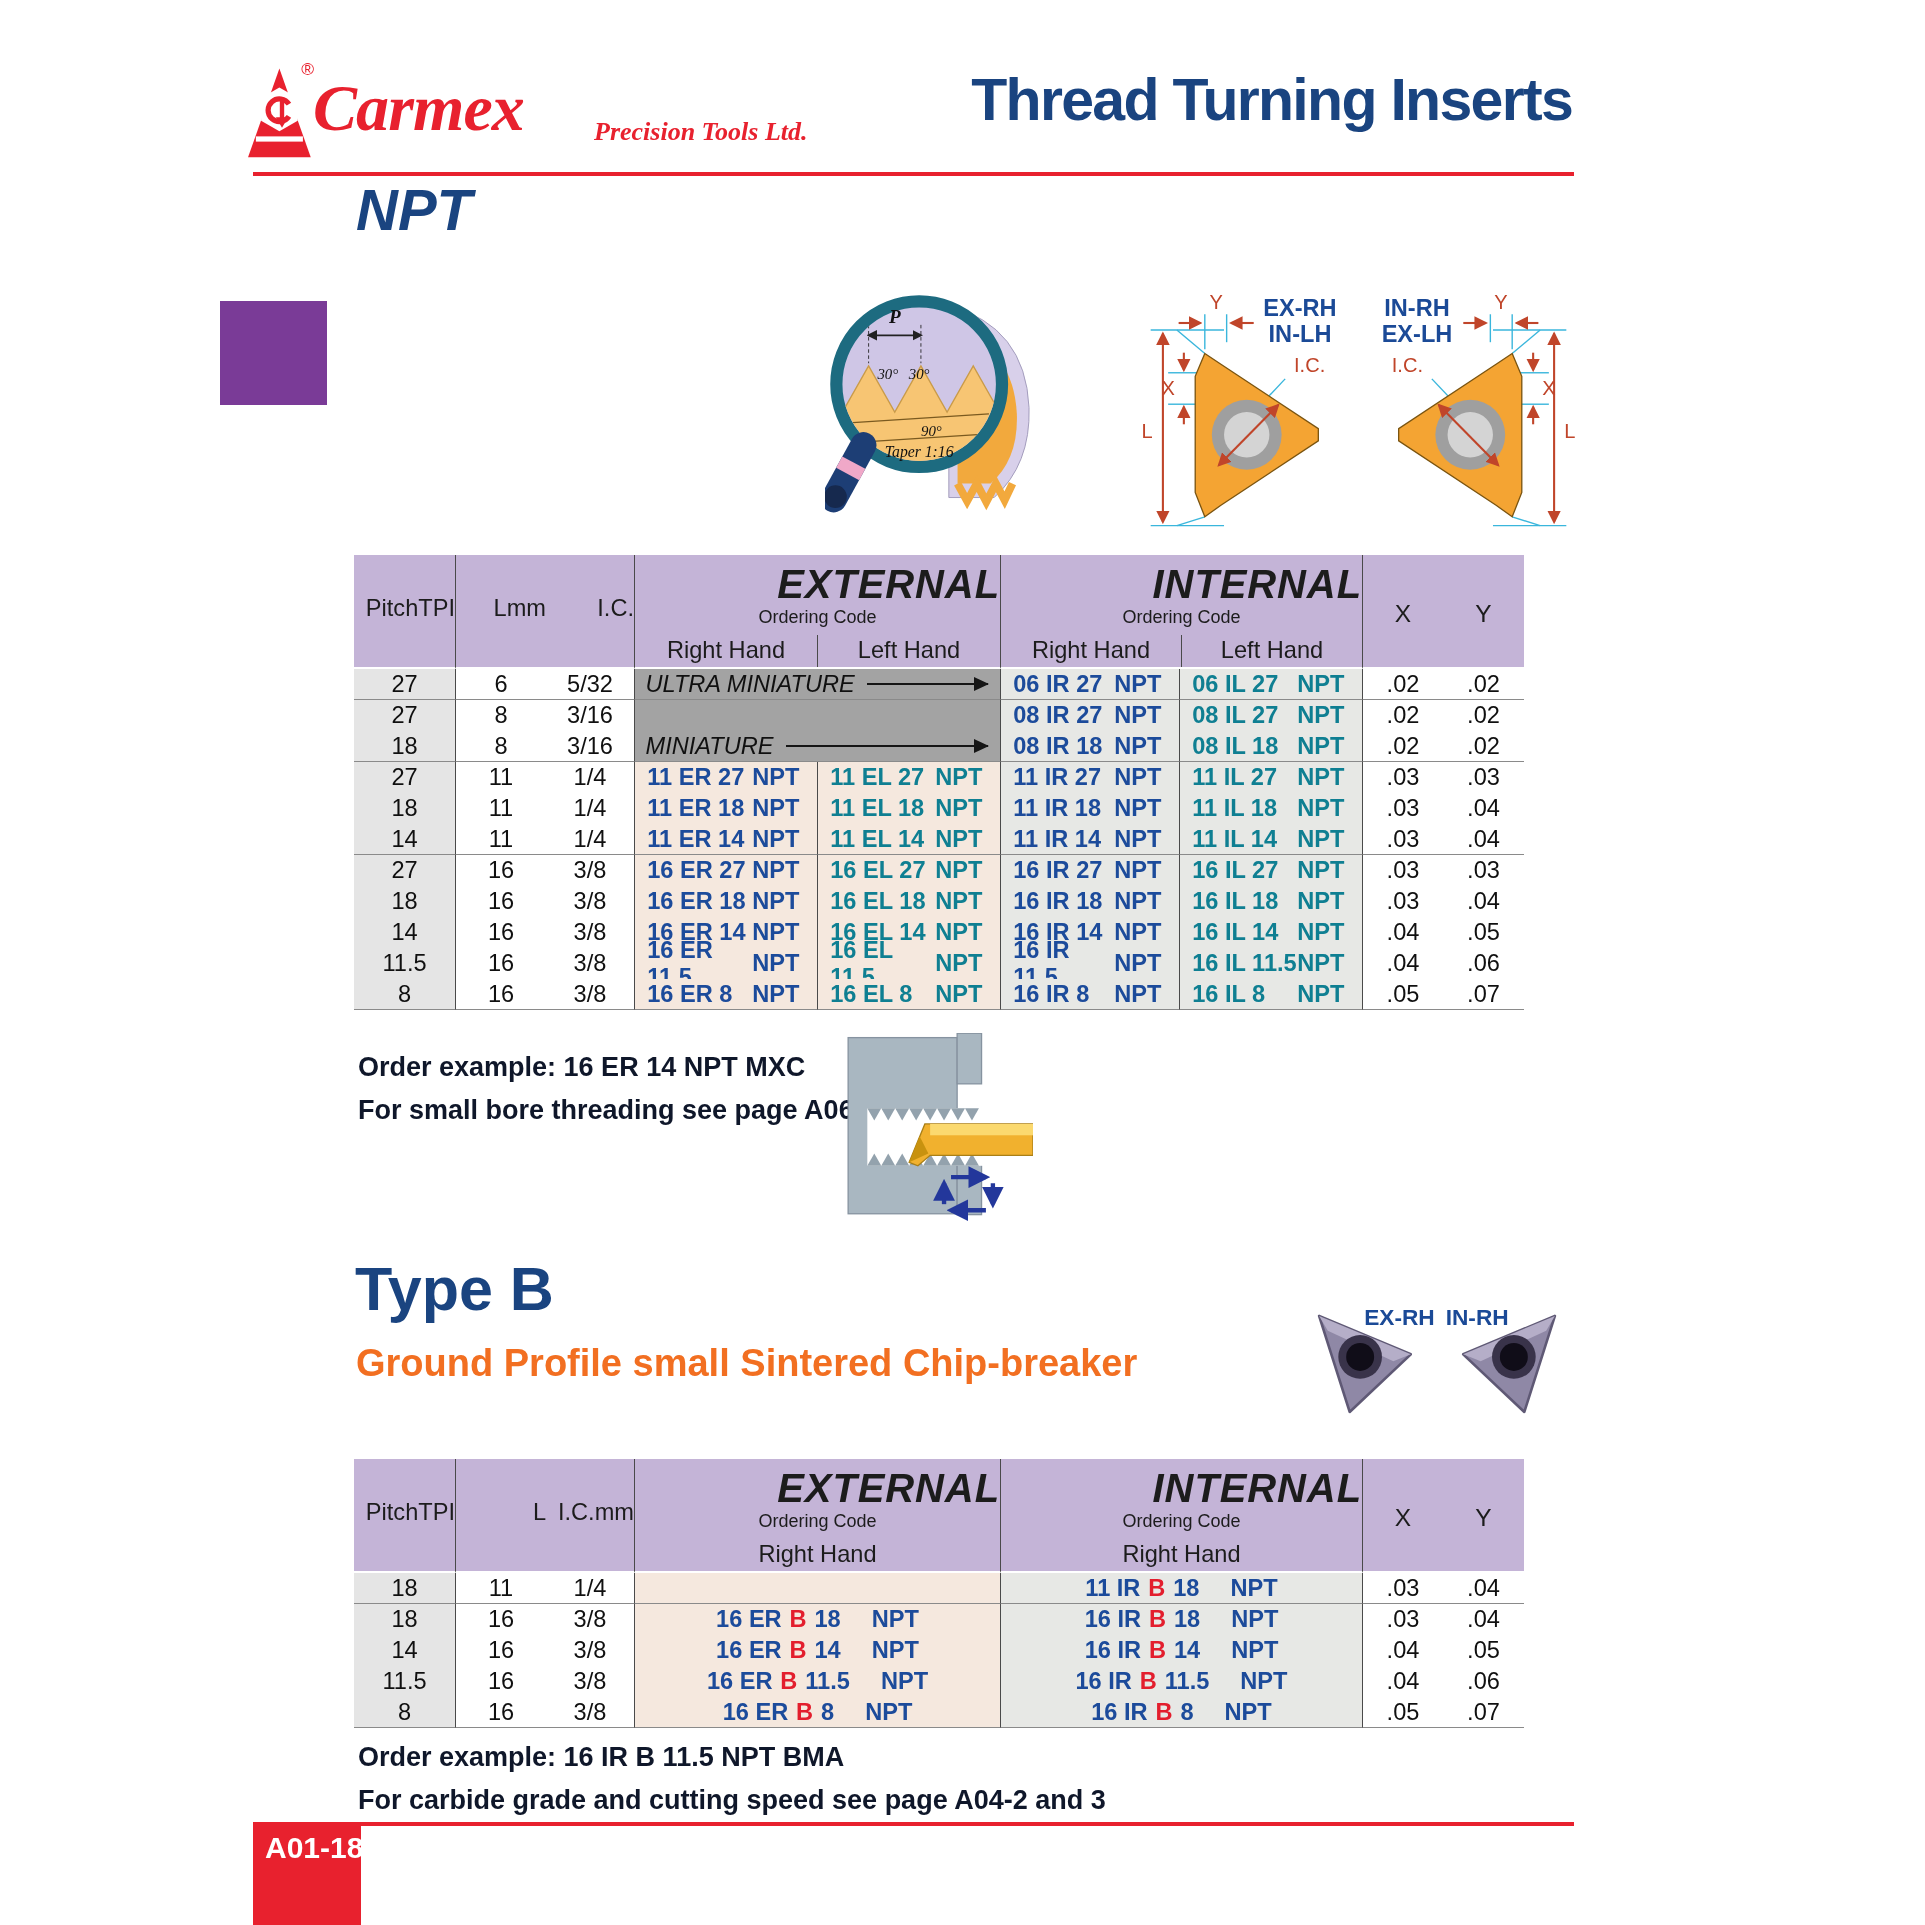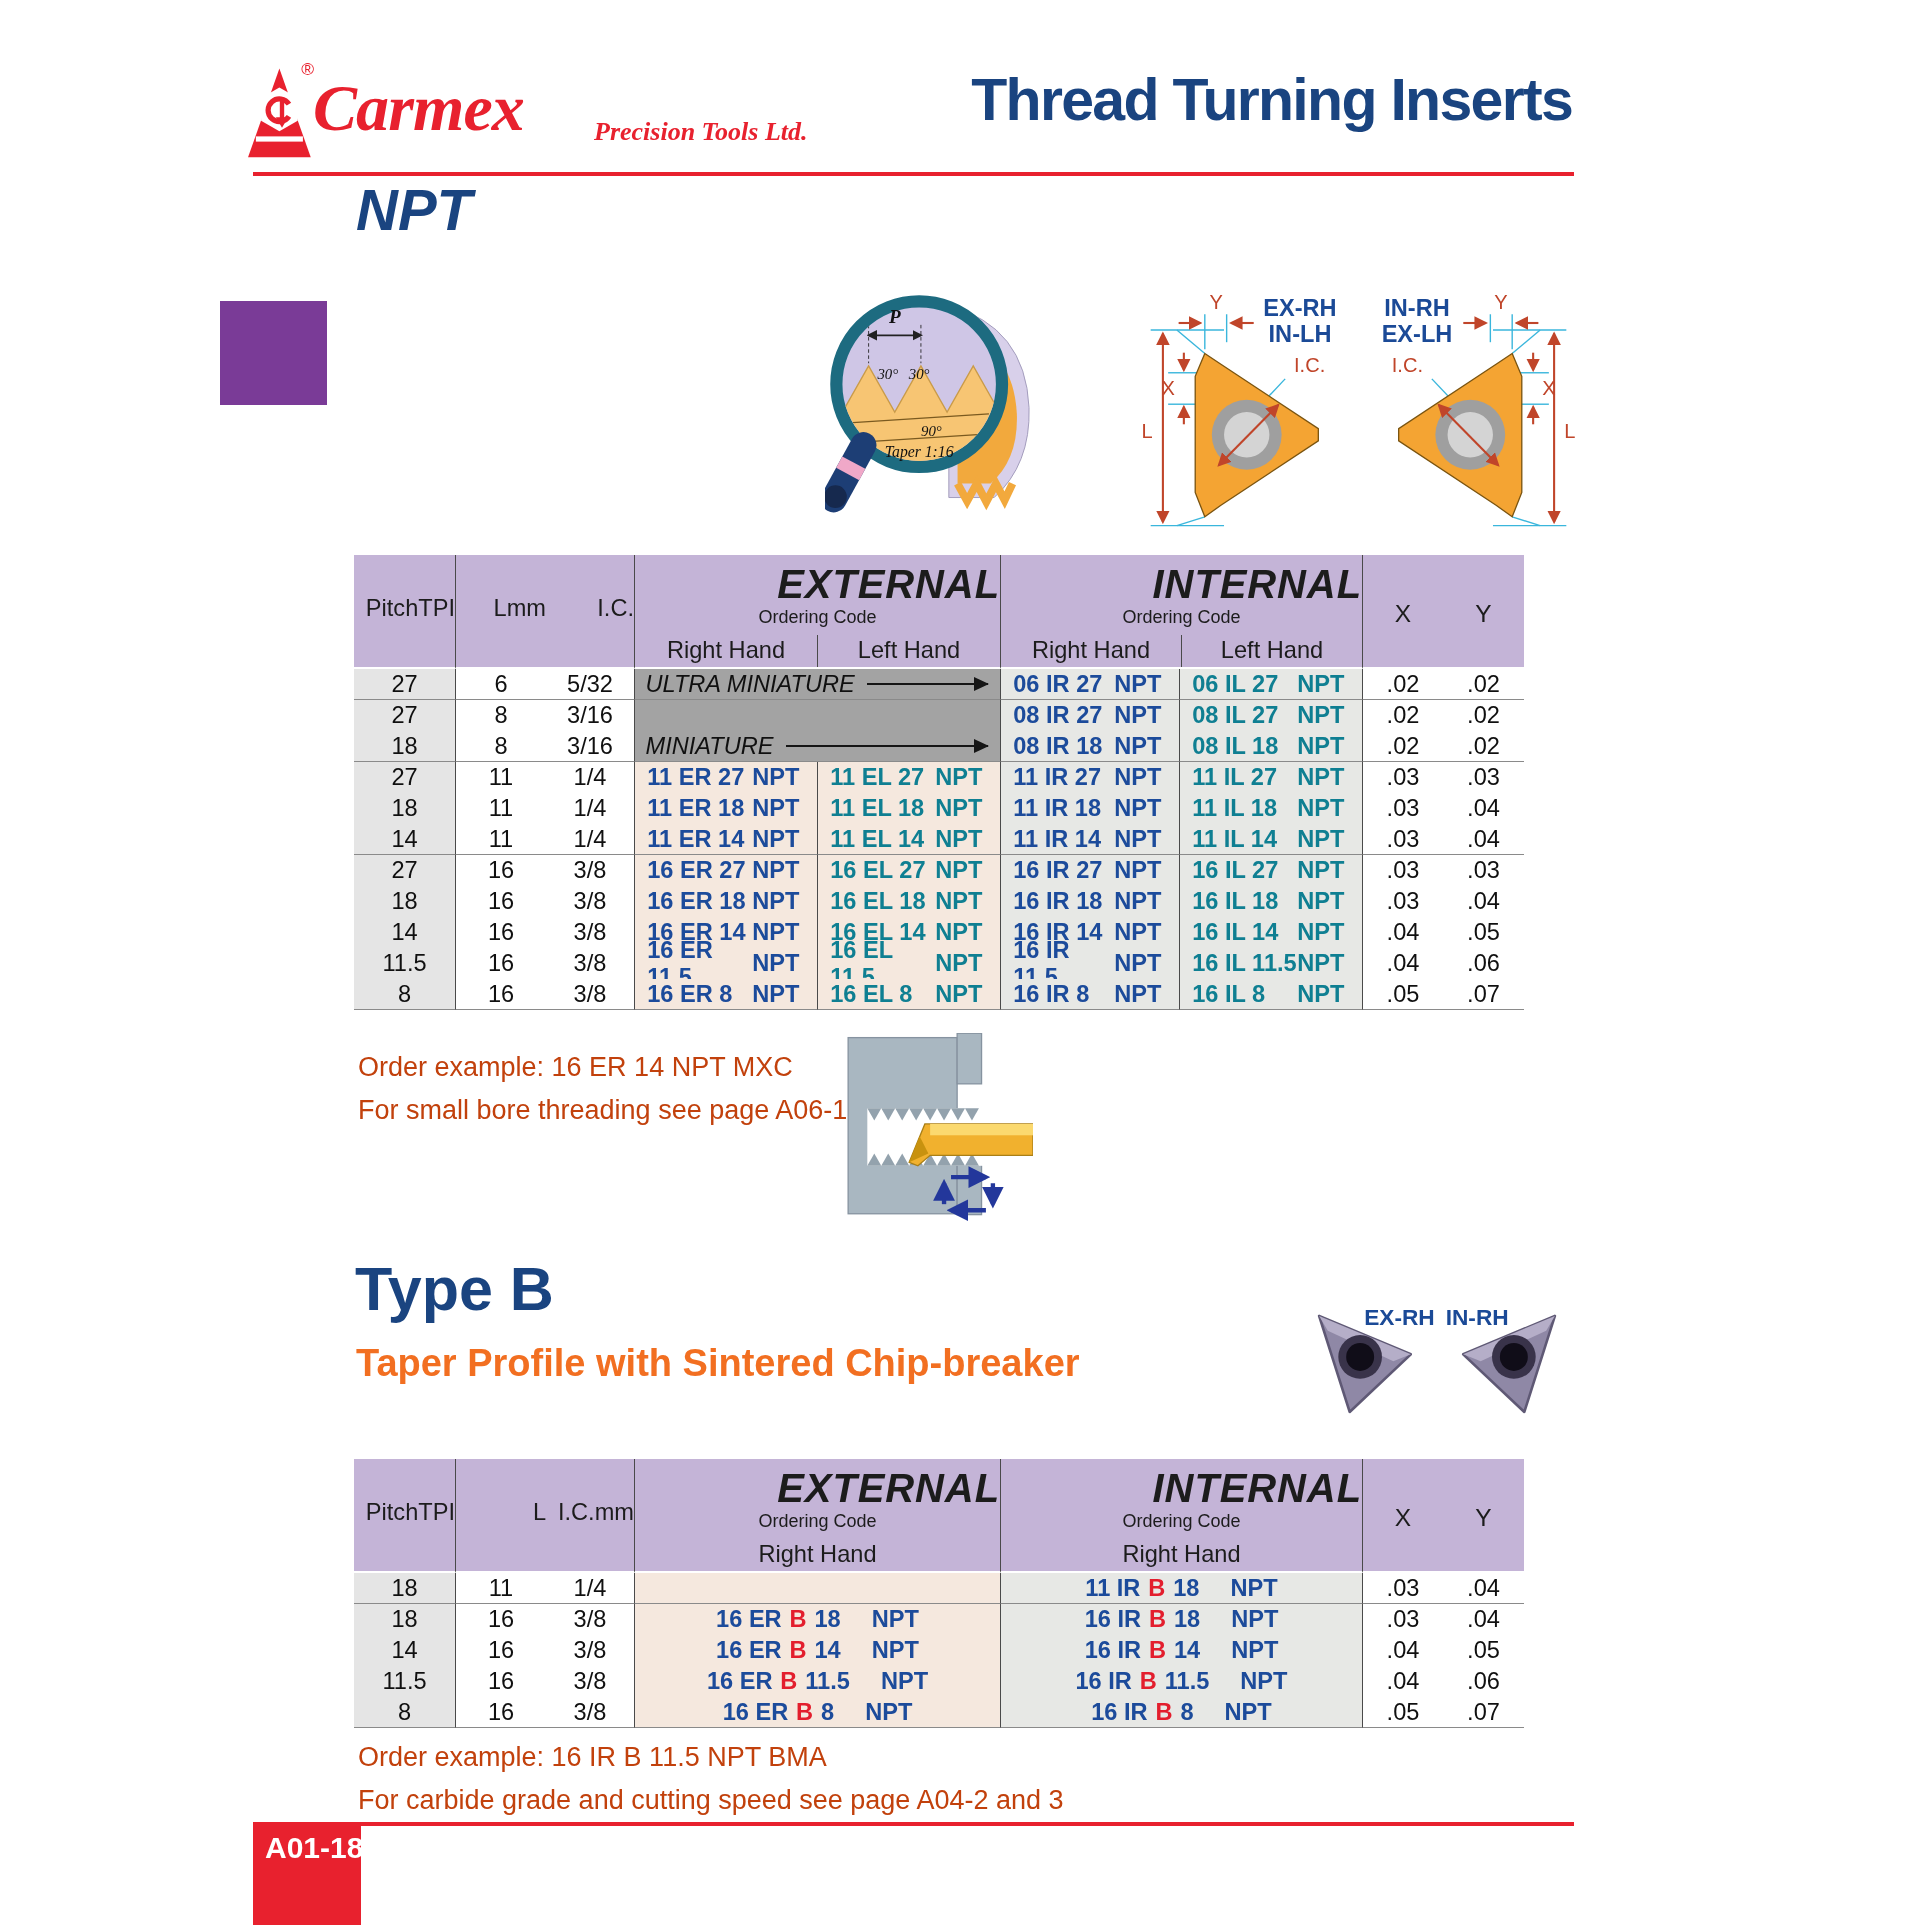--- a/index.html
+++ b/index.html
@@ -49,21 +49,21 @@
   .navy{color:#1c4b9b;} .teal{color:#0f7f92;} .red{color:#e31e2d;}
   .b{margin:0 7.9px;font-weight:bold;}
   .sx2{margin-left:31px;}
   .sp{grid-column:span 2;background:#a3a3a3;justify-content:flex-start;padding:0 8.7px 0 10.5px;}
   .spt{font-style:italic;font-size:23.6px;color:#101010;white-space:nowrap;}
   .arr{flex:1;height:2.6px;background:#151515;margin-left:12.2px;margin-right:3.5px;position:relative;}
   .arr::after{content:"";position:absolute;right:-0.9px;top:-6.1px;width:0;height:0;
     border-left:15px solid #151515;border-top:7.4px solid transparent;border-bottom:7.4px solid transparent;}
 
   
-  .note{position:absolute;font-size:27px;color:#c2410c;line-height:43px;}
+  .note{position:absolute;font-size:27px;color:#0f172a;line-height:43px;font-weight:bold;}
   #typeb-title{position:absolute;left:355px;top:1254px;font-weight:bold;font-size:61px;color:#1a4480;}
   #typeb-subtitle{position:absolute;left:356px;top:1342px;font-weight:bold;font-size:38px;color:#f26f21;}
 
   
   #footer-rule{position:absolute;left:253px;top:1822px;width:1321px;height:4.4px;background:#e8212e;}
   #footer-box{position:absolute;left:253px;top:1822px;width:108px;height:104px;background:#e8212e;}
   #page-number{position:absolute;left:265px;top:1831px;font-weight:bold;font-size:30px;color:#fff;}
 </style>
 </head>
 <body>
@@ -455,21 +455,21 @@
     <polygon points="108,148 120,118 130,138" fill="#c8920f"></polygon>
     <g stroke="#23379b" stroke-width="5" fill="none">
       <line x1="148" y1="196" x2="148" y2="172" marker-end="url(#ab)"></line>
       <line x1="156" y1="165" x2="196" y2="165" marker-end="url(#ab)"></line>
       <line x1="204" y1="172" x2="204" y2="196" marker-end="url(#ab)"></line>
       <line x1="196" y1="203" x2="156" y2="203" marker-end="url(#ab)"></line>
     </g>
   </svg>
 
   <div id="typeb-title">Type B</div>
-  <div id="typeb-subtitle">Taper Profile with Sintered Chip-breaker</div>
+  <div id="typeb-subtitle">Ground Profile small Sintered Chip-breaker</div>
 
   <svg class="abs" style="left:1306px;top:1300px" width="262" height="127" viewBox="0 0 300 145">
     <g>
       <polygon points="15,18 120,62 50,128" fill="#8f88a6" stroke="#5f5975" stroke-width="3" stroke-linejoin="round"></polygon>
       <polygon points="15,18 120,62 100,70 25,35" fill="#b5aec8"></polygon>
       <circle cx="62" cy="65" r="25" fill="#39334a"></circle>
       <circle cx="62" cy="65" r="16" fill="#100d18"></circle>
     </g>
     <g>
       <polygon points="285,18 180,62 250,128" fill="#8f88a6" stroke="#5f5975" stroke-width="3" stroke-linejoin="round"></polygon>

